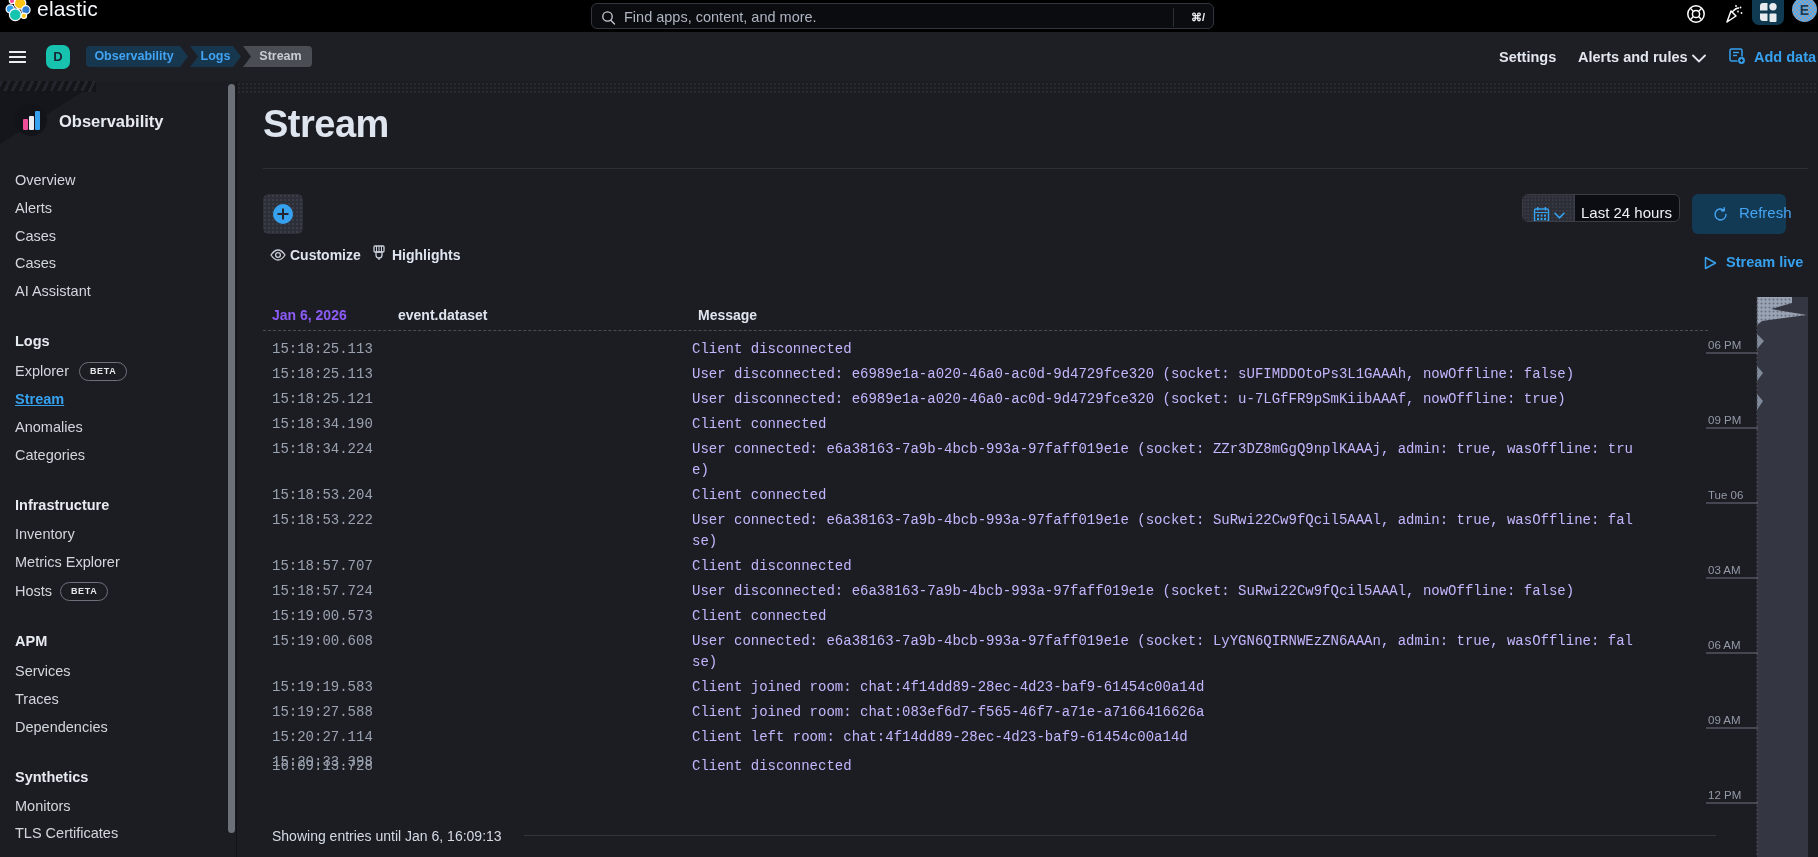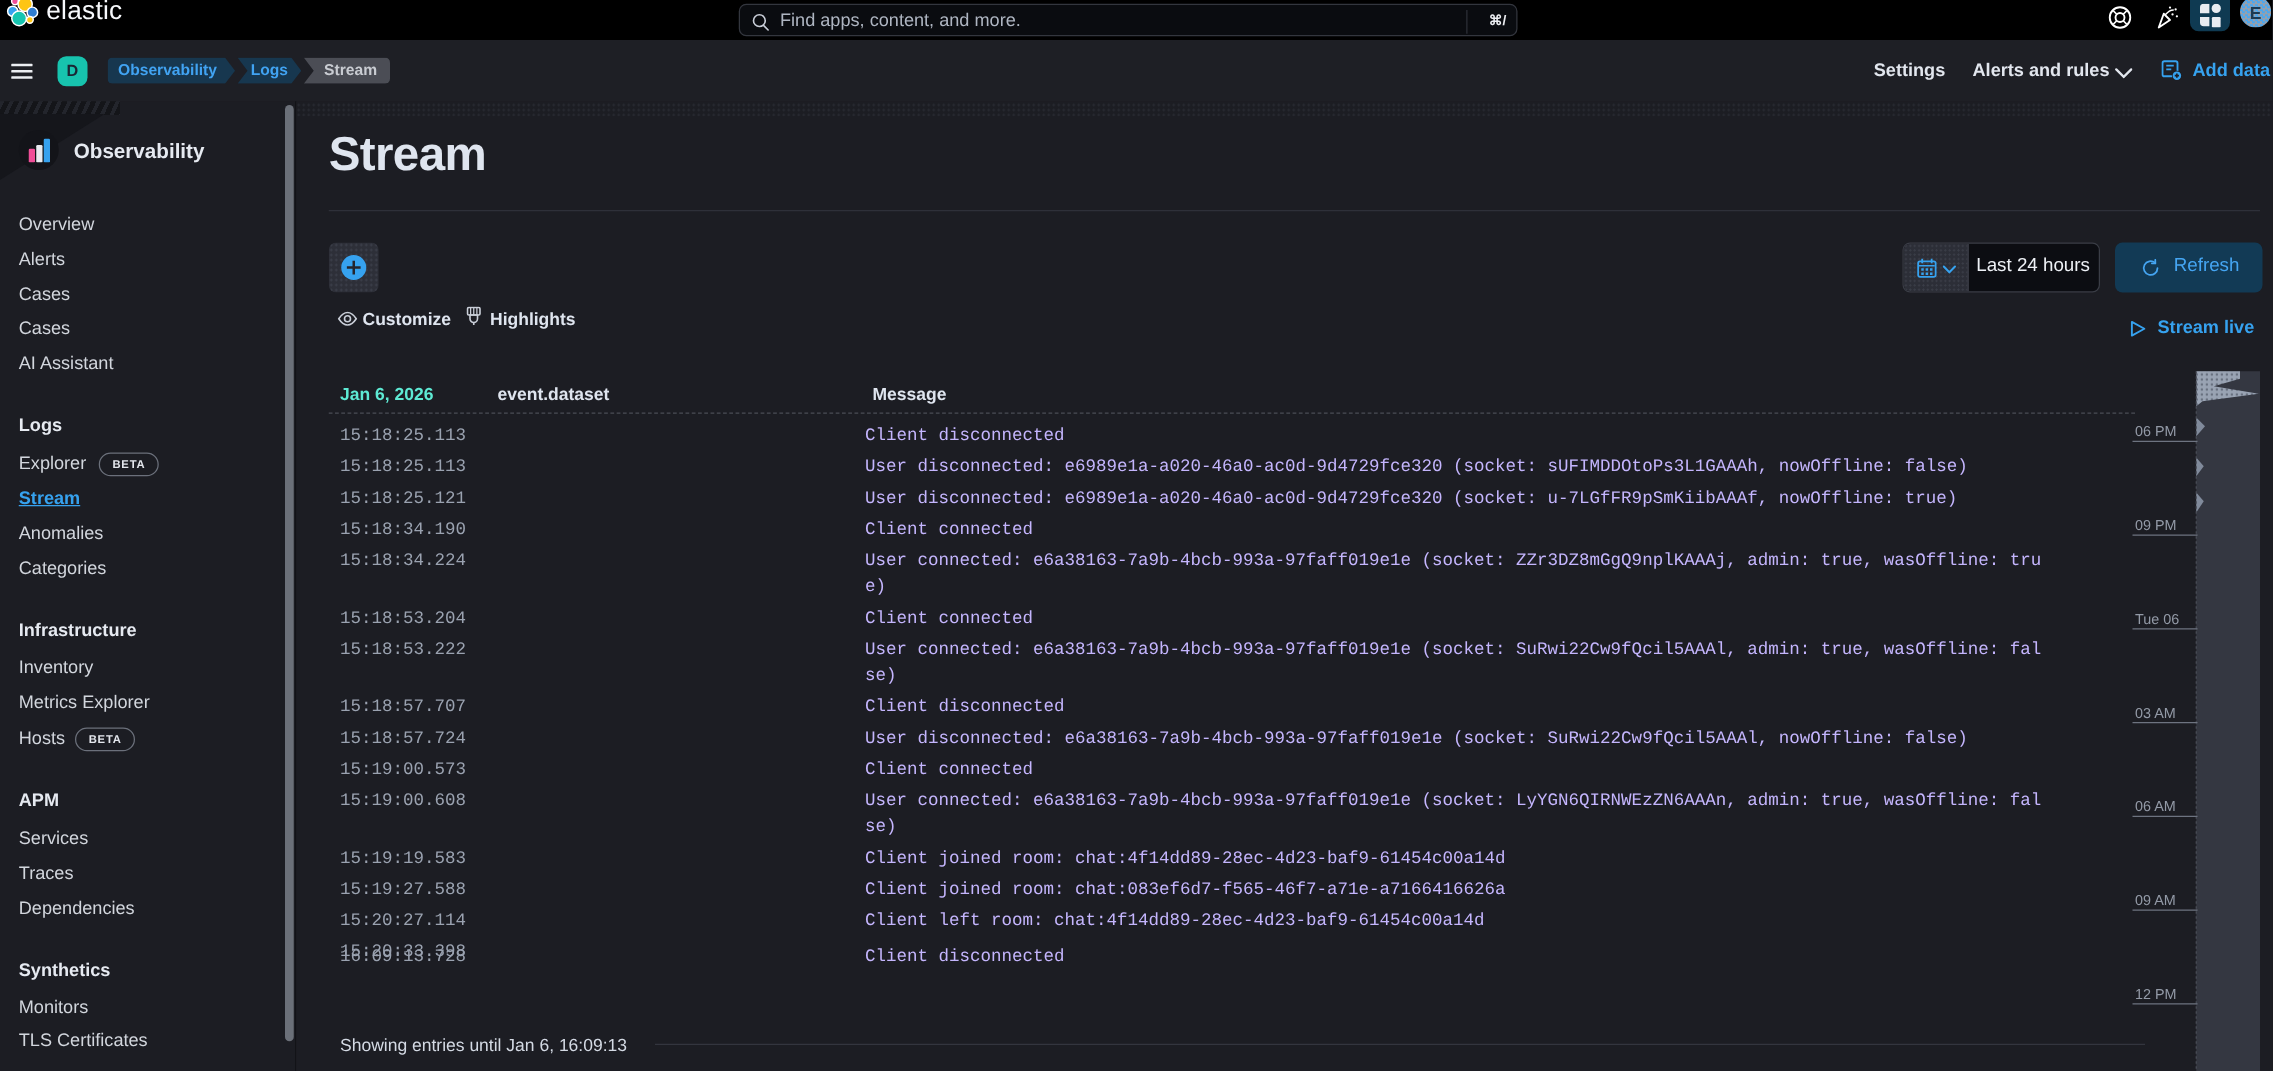--- a/index.html
+++ b/index.html
@@ -53,31 +53,31 @@
 #sscroll { position:absolute; left:228px; top:3px; width:7px; height:749px; background:#6b7079; border-radius:3.5px; }
 
 
 #main { position:absolute; left:237px; top:81px; width:1581px; height:776px; background:#1c1d23; }
 #title { position:absolute; left:26px; top:22px; font-size:38px; font-weight:700; color:#dfe5ef; letter-spacing:-0.5px; }
 #titleline { position:absolute; left:26px; top:87px; width:1545px; height:1px; background:#2e3039; }
 
 #plusbtn { position:absolute; left:26px; top:113px; width:40px; height:40px; border-radius:6px; background-color:#2d2f38; background-image:radial-gradient(#3b3e49 0.9px, transparent 1.1px); background-size:4px 4px; }
 #logsearch { position:absolute; left:76px; top:113px; width:1197px; height:40px; background:#101117; border:1px solid #202128; border-radius:6px; }
 #logsearch .ph { position:absolute; left:40px; top:9px; font-size:16px; color:#8b919c; }
-#datepicker { position:absolute; left:1285px; top:113px; width:158px; height:40px; border:1px solid #3a3d46; border-radius:6px; background:#0c0d12; overflow:hidden; }
+#datepicker { position:absolute; left:1285px; top:113px; width:158px; height:28px; border:1px solid #3a3d46; border-radius:6px; background:#0c0d12; overflow:hidden; }
 #dpleft { position:absolute; left:0; top:0; width:52px; height:40px; background-color:#2c2e37; background-image:radial-gradient(#3a3d47 0.8px, transparent 1px); background-size:3.5px 3.5px; border-right:1px solid #3a3d46; }
 #dptext { position:absolute; left:58px; top:9px; font-size:15px; color:#eef1f6; }
-#refresh { position:absolute; left:1455px; top:113px; width:118px; height:40px; border-radius:6px; background:#123a55; color:#45a5f2; font-size:15px; font-weight:400; }
+#refresh { position:absolute; left:1455px; top:113px; width:94px; height:40px; border-radius:6px; background:#123a55; color:#45a5f2; font-size:15px; font-weight:400; }
 #refresh span { position:absolute; left:47px; top:10px; }
 #customize { position:absolute; left:53px; top:166px; font-size:14px; font-weight:600; color:#dfe5ef;text-align:center; }
 #highlights { position:absolute; left:155px; top:166px; font-size:14px; font-weight:600; color:#dfe5ef; }
 #streamlive { position:absolute; left:1489px; top:173px; font-size:14.5px; font-weight:600; color:#36a2ef; }
 
 
-#th-time { position:absolute; left:35px; top:226px; font-size:14px; font-weight:700; color:#5eead4; }
+#th-time { position:absolute; left:35px; top:226px; font-size:14px; font-weight:700; color:#8b5cf6; }
 #th-ds { position:absolute; left:161px; top:226px; font-size:14px; font-weight:700; color:#dfe5ef; }
 #th-msg { position:absolute; left:461px; top:226px; font-size:14px; font-weight:700; color:#dfe5ef; }
 #thline { position:absolute; left:26px; top:249px; width:1445px; height:0; border-bottom:1px dashed #4a4d56; }
 
 #logs { position:absolute; left:35px; top:258px; width:1610px; font-family:"Liberation Mono",monospace; font-size:14px; line-height:21px; }
 .entry { position:relative; padding-bottom:4px; }
 .entry .ts { position:absolute; left:0; top:0; color:#9aa2b0; }
 .entry .msg { margin-left:420px; width:946px; word-break:break-all; color:#c4b5fd; }
 
 #showing { position:absolute; left:35px; top:747px; font-size:14px; color:#d4dae4; }

